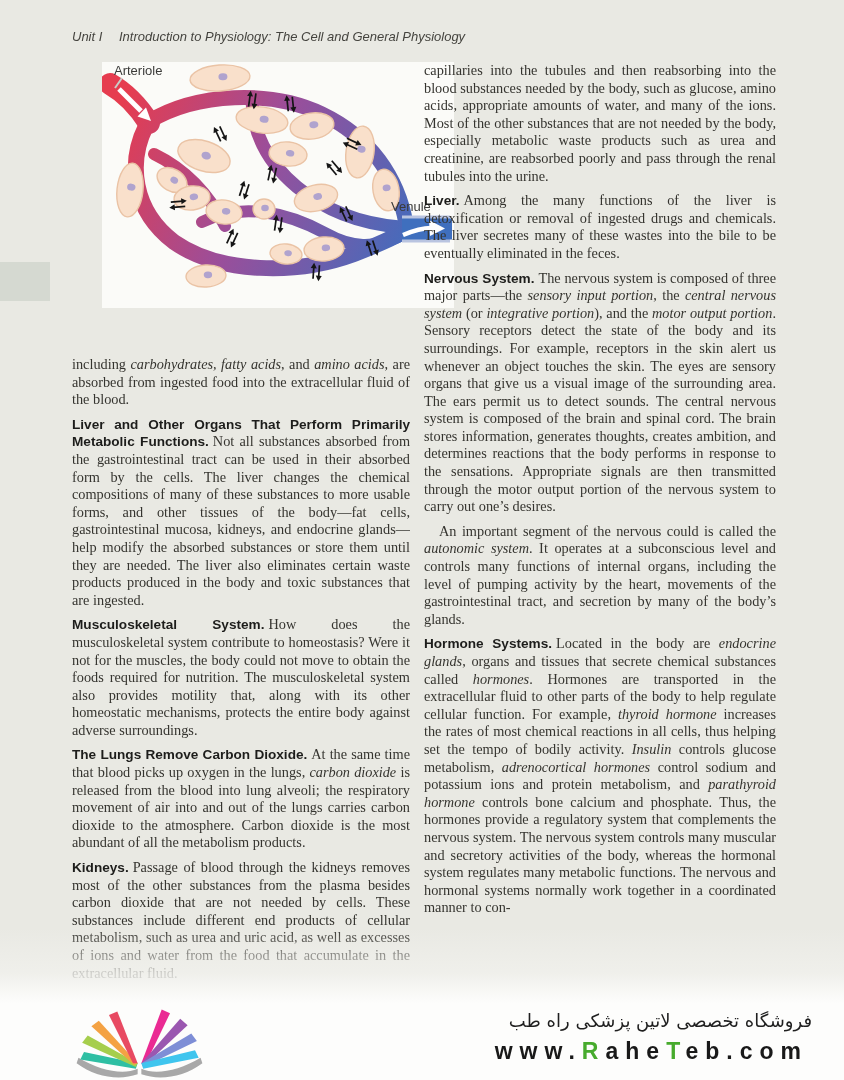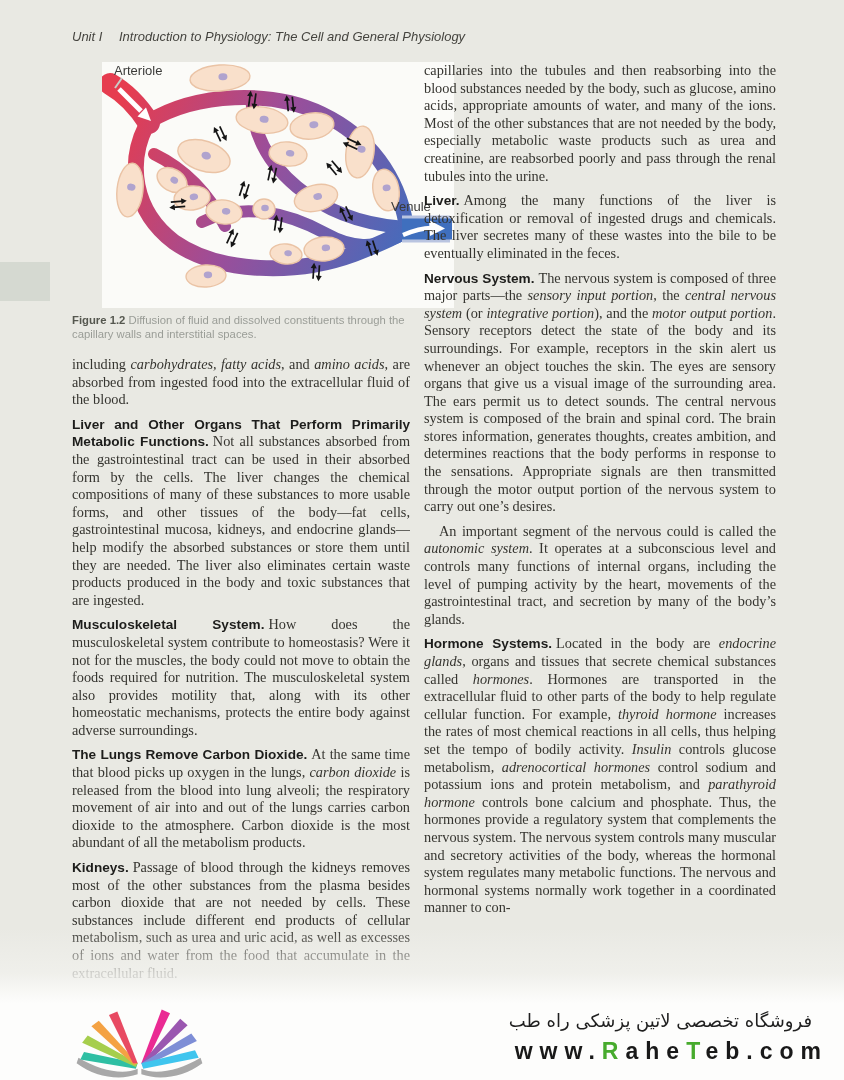--- a/index.html
+++ b/index.html
@@ -21,21 +21,21 @@
   .runin{font-family:"Liberation Sans",sans-serif;font-weight:bold;font-size:13.6px;color:#1d1d1b;margin-right:4px;}
   .ital{font-style:italic;margin-top:34px;}
   .sec-heading{font-family:"Liberation Sans",sans-serif;font-weight:bold;font-size:15px;
         color:#1b1b19;margin:15px 0 8px;letter-spacing:.2px;}
   .fade-overlay{position:absolute;left:0;top:928px;width:844px;height:75px;pointer-events:none;
         background:linear-gradient(to bottom,rgba(234,234,228,0) 0%,rgba(241,241,237,.8) 60%,#fdfdfc 100%);}
   .footer{position:absolute;left:0;top:1003px;width:844px;height:77px;background:#fdfdfc;}
   .logo{position:absolute;left:62px;top:1px;width:155px;height:74px;}
   .persian{position:absolute;right:32px;top:7px;direction:rtl;font-family:"DejaVu Sans",sans-serif;
         font-size:18px;color:#1f1f1f;}
-  .url{position:absolute;right:16px;top:35px;font-family:"Liberation Sans",sans-serif;font-weight:bold;
+  .url{position:absolute;right:36px;top:35px;font-family:"Liberation Sans",sans-serif;font-weight:bold;
         font-size:23px;letter-spacing:7px;color:#191919;white-space:nowrap;}
   .fig-label{font-family:"Liberation Sans",sans-serif;font-size:13px;fill:#3a3a38;}
 </style>
 </head>
 <body>
 
 <div class="page">
 
   <div class="page-header">
     <span class="unit">Unit I</span>
@@ -167,24 +167,20 @@
         <use href="#ex" transform="translate(214,210) rotate(4)"></use>
         <use href="#ex" transform="translate(270,186) rotate(-18)"></use>
       </g>
 
       <line x1="20" y1="16" x2="13" y2="26" stroke="#c8ccc8" stroke-width="2"></line>
       <text x="12" y="13" class="fig-label">Arteriole</text>
       <text x="289" y="149" class="fig-label">Venule</text>
     </svg>
   </div>
 
-  <div class="caption">
-    <span class="cap-label">Figure 1.2</span>
-    <span>Diffusion of fluid and dissolved constituents through the capillary walls and interstitial spaces.</span>
-  </div>
 
   <div class="col col-left">
       <p class="para"><span>including </span><span class="ital">carbohydrates, fatty acids</span><span>, and </span><span class="ital">amino acids</span><span>, are absorbed from ingested food into the extracellular fluid of the blood.</span></p>
       <p class="para"><span class="runin">Liver and Other Organs That Perform Primarily Metabolic Functions.</span><span>Not all substances absorbed from the gastrointestinal tract can be used in their absorbed form by the cells. The liver changes the chemical compositions of many of these substances to more usable forms, and other tissues of the body—fat cells, gastrointestinal mucosa, kidneys, and endocrine glands—help modify the absorbed substances or store them until they are needed. The liver also eliminates certain waste products produced in the body and toxic substances that are ingested.</span></p>
       <p class="para"><span class="runin">Musculoskeletal System.</span><span>How does the musculoskeletal system contribute to homeostasis? Were it not for the muscles, the body could not move to obtain the foods required for nutrition. The musculoskeletal system also provides motility that, along with its other homeostatic mechanisms, protects the entire body against adverse surroundings.</span></p>
       <p class="para"><span class="runin">The Lungs Remove Carbon Dioxide.</span><span>At the same time that blood picks up oxygen in the lungs, </span><span class="ital">carbon dioxide</span><span> is released from the blood into lung alveoli; the respiratory movement of air into and out of the lungs carries carbon dioxide to the atmosphere. Carbon dioxide is the most abundant of all the metabolism products.</span></p>
       <p class="para"><span class="runin">Kidneys.</span><span>Passage of blood through the kidneys removes most of the other substances from the plasma besides carbon dioxide that are not needed by cells. These substances include different end products of cellular metabolism, such as urea and uric acid, as well as excesses of ions and water from the food that accumulate in the extracellular fluid.</span></p>
     </div>
   <div class="col col-right">
       <p class="para"><span>capillaries into the tubules and then reabsorbing into the blood substances needed by the body, such as glucose, amino acids, appropriate amounts of water, and many of the ions. Most of the other substances that are not needed by the body, especially metabolic waste products such as urea and creatinine, are reabsorbed poorly and pass through the renal tubules into the urine.</span></p>

